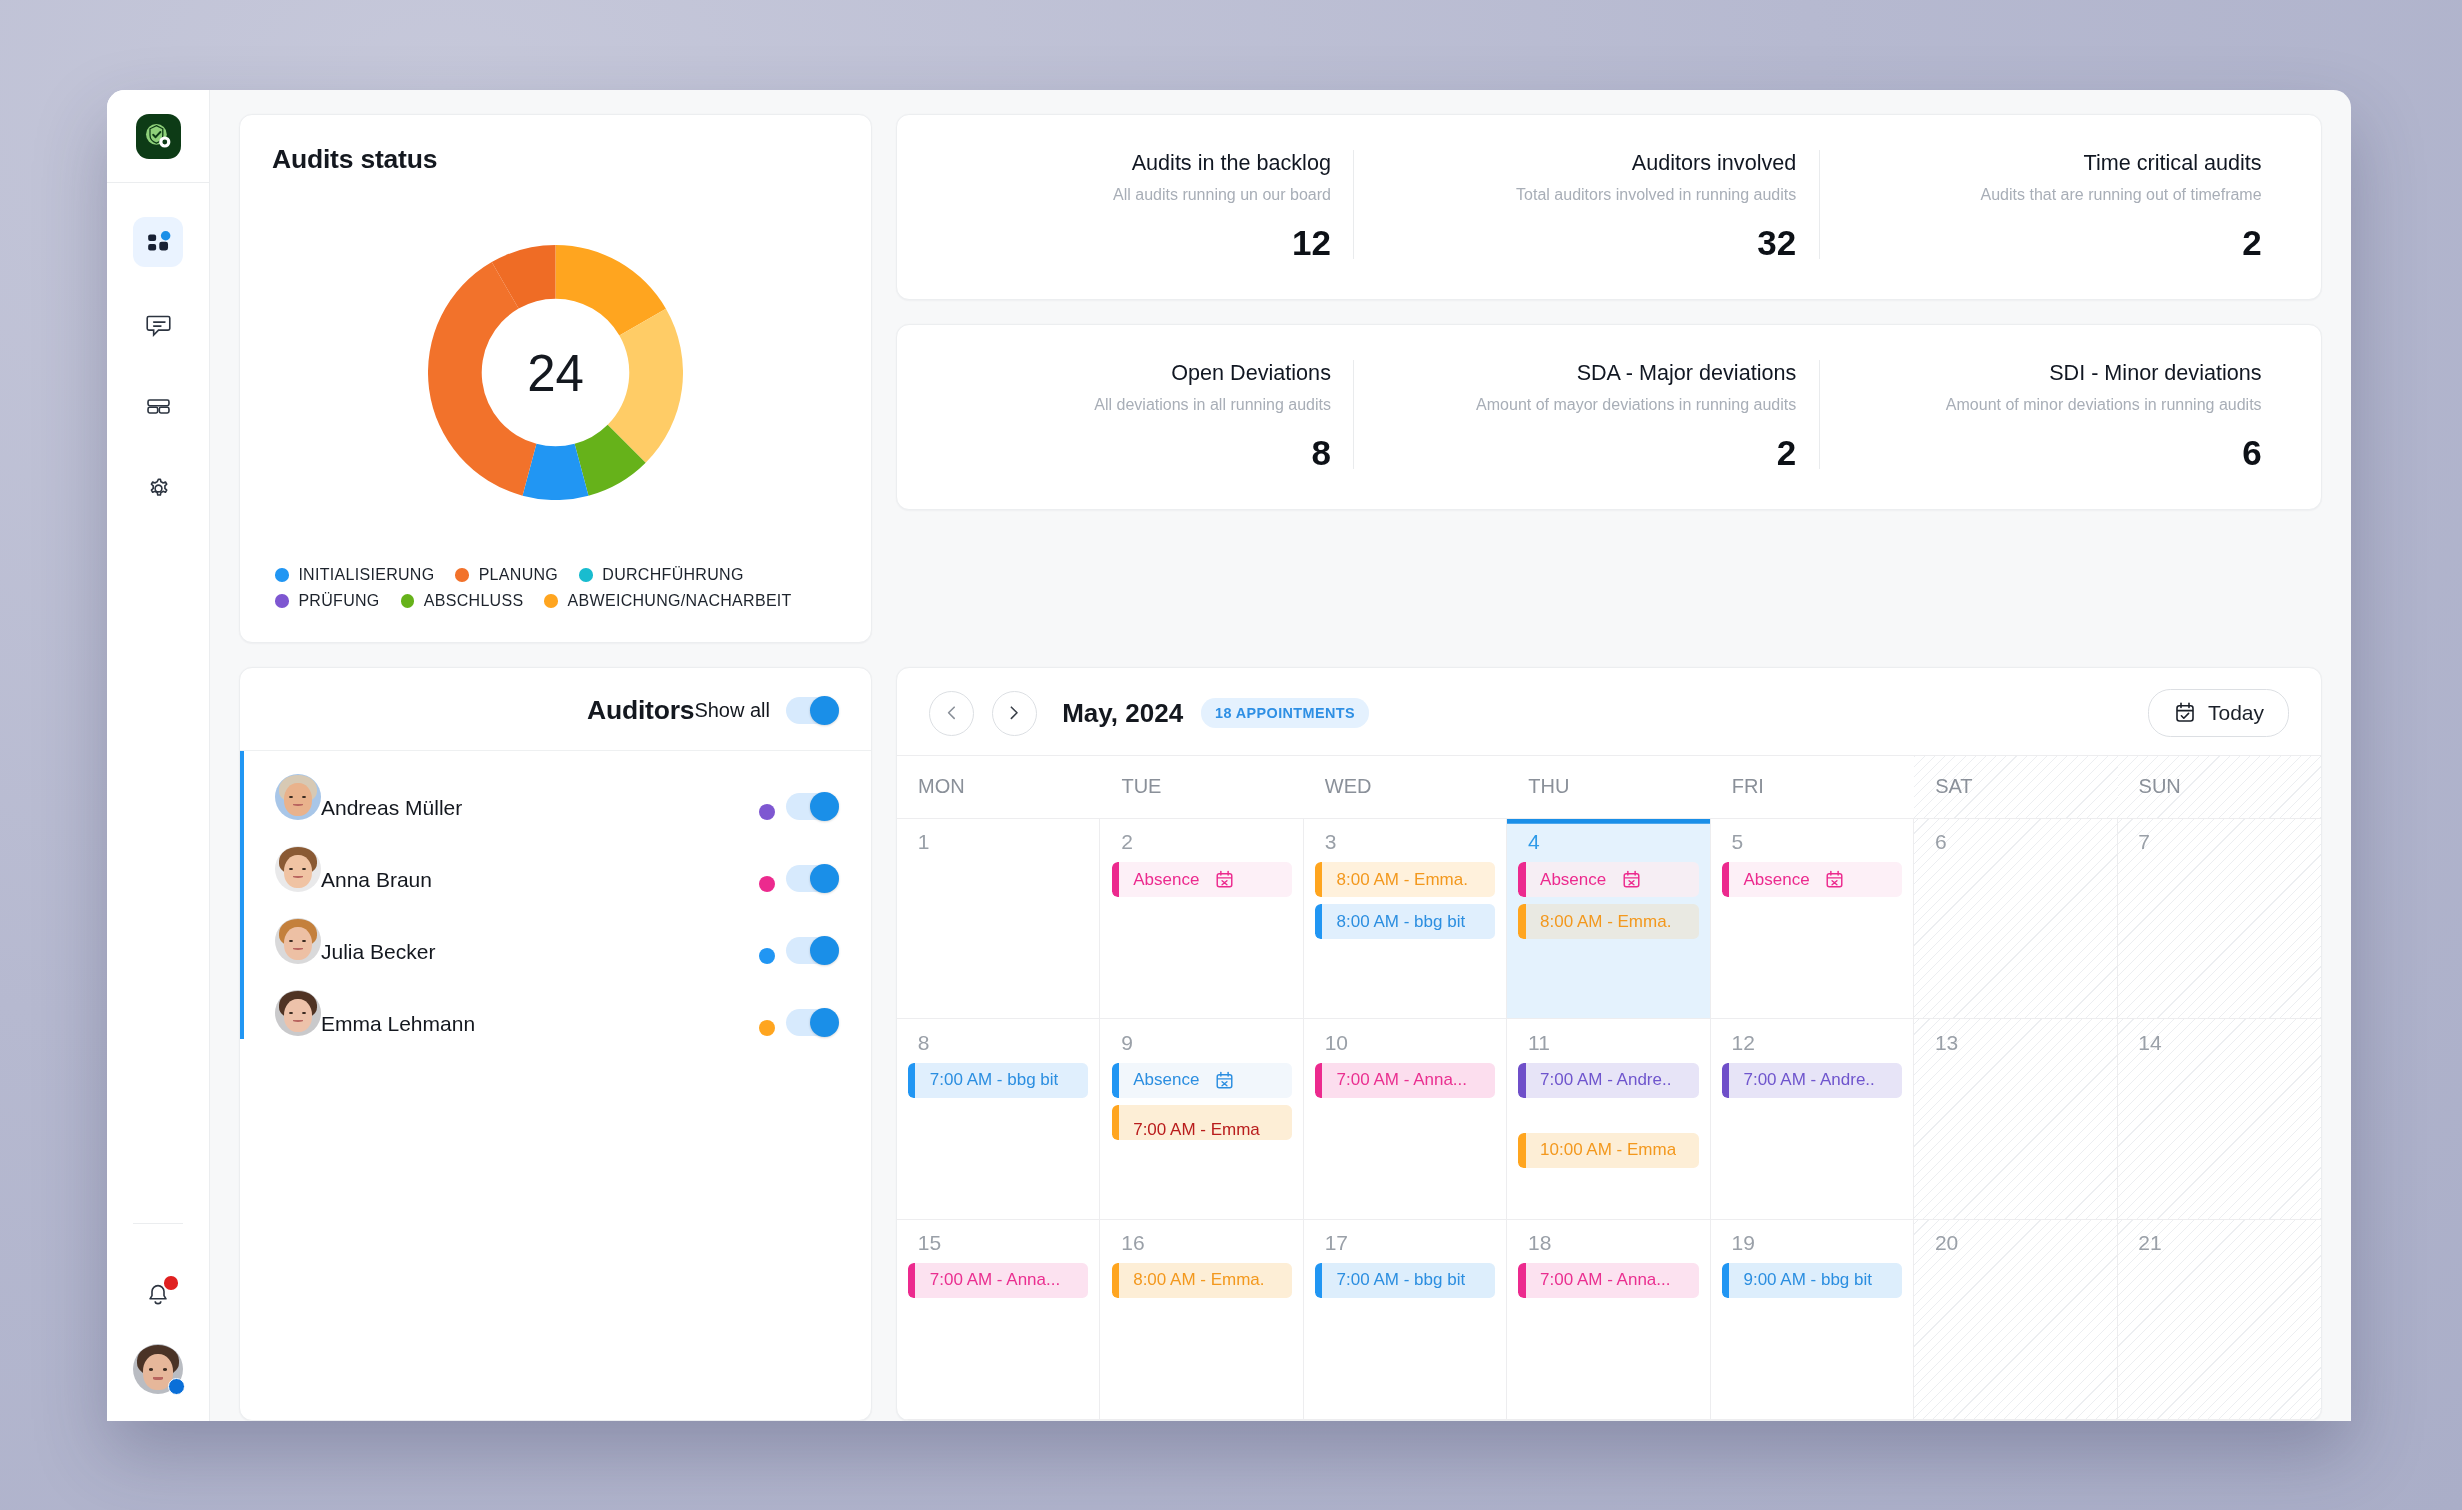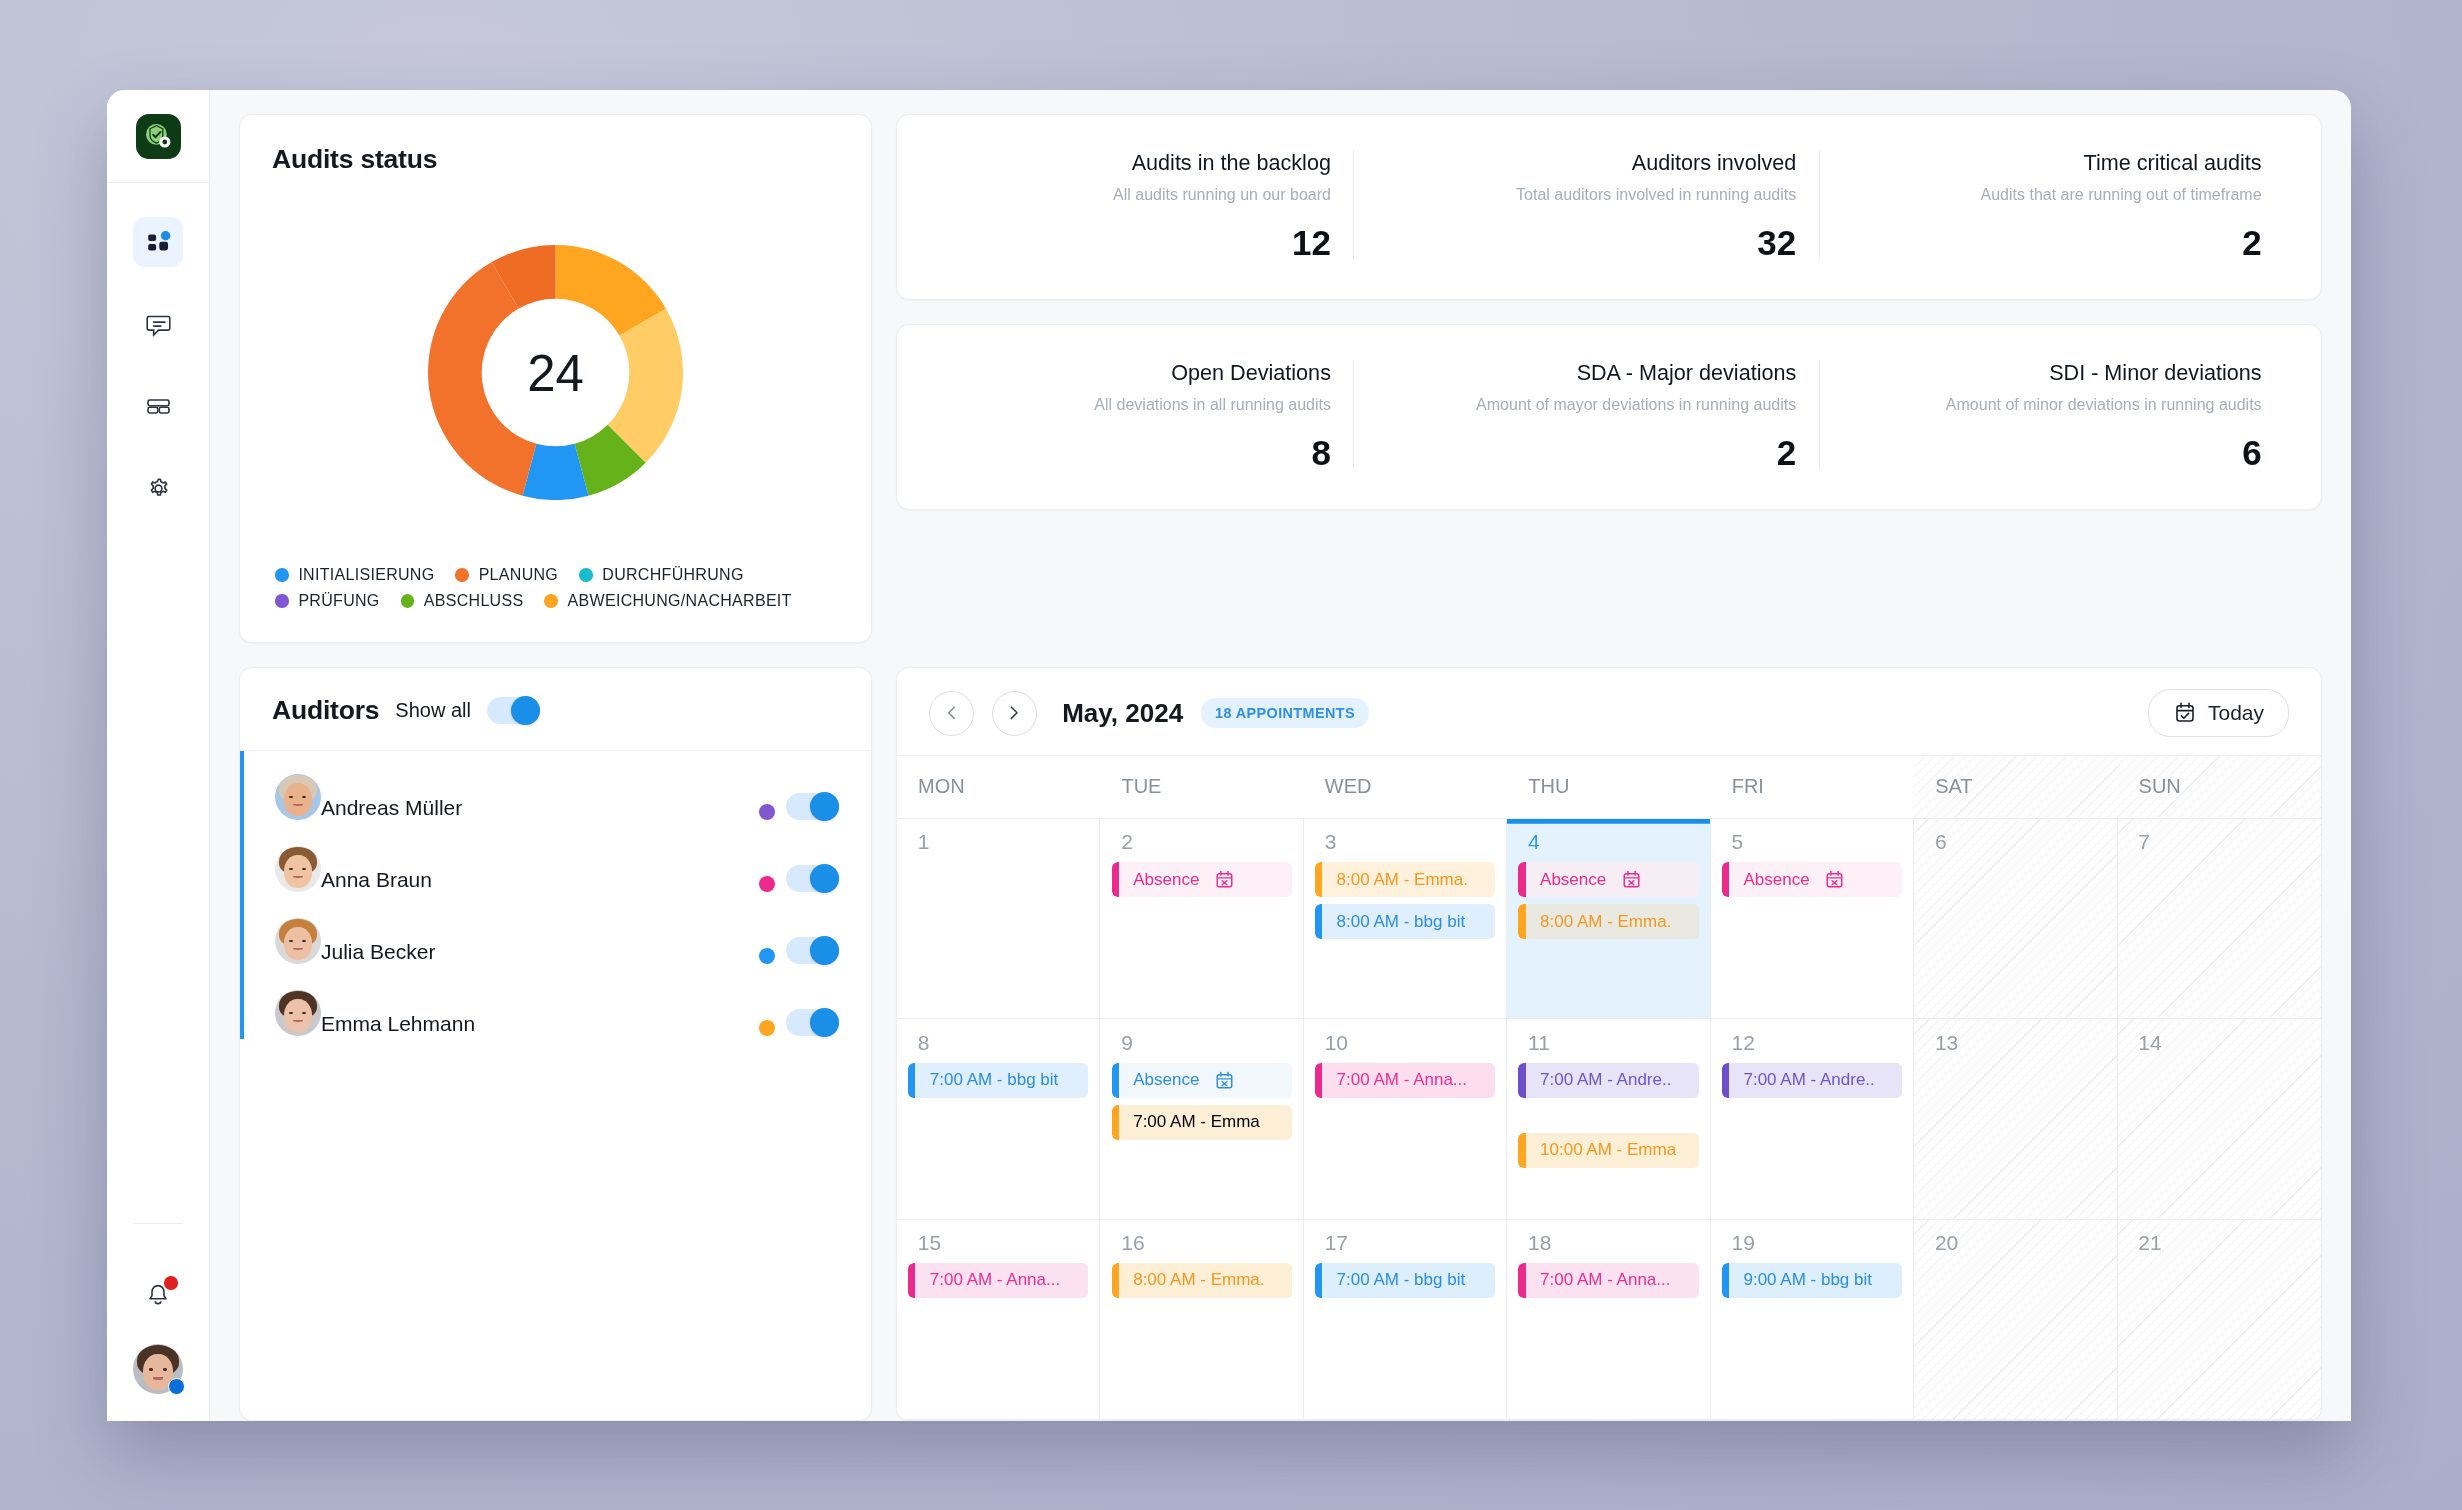--- a/index.html
+++ b/index.html
@@ -96,21 +96,21 @@
   .kpi + .kpi{ border-left:0.8px solid #e9ebed; padding-left:45px;}
   .kpi-h{ font-size:21.6px; font-weight:400; color:#111722; }
   .kpi-s{ font-size:16px; color:#a8aeb7; margin-top:9.6px;}
   .kpi-v{ font-size:35px; font-weight:700; color:#0d1117; margin-top:19px;}
 
   
   .row-bottom{ display:flex; gap:24px; flex:1; min-height:0;}
 
   
   .auditors{ width:633px; flex:0 0 633px; display:flex; flex-direction:column; overflow:hidden;}
-  .auditors-head{ padding:27px 32px 24px; display:flex; align-items:center; justify-content:flex-start; border-bottom:0.8px solid #eef0f1;gap:16px;}
+  .auditors-head{ padding:27px 32px 24px; display:flex; align-items:center; justify-content:flex-end; border-bottom:0.8px solid #eef0f1;}
   .show-all{ display:flex; align-items:center; gap:16px; font-size:20px; color:#14181f;}
   .toggle{ width:53px;height:27px;border-radius:13.6px;background:#d7eafd; position:relative; cursor:pointer; flex:0 0 53px;}
   .toggle .knob{ position:absolute; right:0; top:-0.8px; width:29px;height:29px;border-radius:50%;background:#1a8fe8; box-shadow:0 0.8px 2.4px rgba(0,0,0,.18);}
   .auditor-list{ position:relative; padding:9.6px 0 0 0;}
   .auditor-list::before{ content:""; position:absolute; left:0; top:0; bottom:9.6px; width:4px; background:#2196f3; }
   .auditor-row{ display:flex; align-items:flex-end; padding:13px 32px 13px 35px; }
   .auditor-name{ font-size:21px; color:#14181f; flex:1;}
   .a-color{ width:16px;height:16px;border-radius:50%; flex:0 0 16px; margin-right:11.2px;}
 
   
@@ -504,21 +504,21 @@
                     <span class="abs-icon">
             <svg width="21" height="21" viewBox="0 0 26 26">
               <rect x="4" y="6" width="18" height="16" rx="2.5" fill="none" stroke="#2b8ee0" stroke-width="1.8"></rect>
               <line x1="4" y1="11" x2="22" y2="11" stroke="#2b8ee0" stroke-width="1.8"></line>
               <line x1="8.5" y1="3" x2="8.5" y2="7.5" stroke="#2b8ee0" stroke-width="1.8" stroke-linecap="round"></line>
               <line x1="17.5" y1="3" x2="17.5" y2="7.5" stroke="#2b8ee0" stroke-width="1.8" stroke-linecap="round"></line>
               <path d="M10 14.5 L16 19.5 M16 14.5 L10 19.5" stroke="#2b8ee0" stroke-width="1.8" stroke-linecap="round"></path>
             </svg>
                     </span>
                   </div>
-                  <div class="ev" style="background: rgb(253, 238, 214); color: #000000;">
+                  <div class="ev" style="background: rgb(253, 238, 214); color: #b91c1c; align-items: flex-end;">
                     <span class="bar" style="background:#ffa51f"></span>
                     <span class="lbl">7:00 AM - Emma</span>
                   </div>
                 </div>
                 <div class="day">
                   <div class="daynum">10</div>
                   <div class="ev" style="background: rgb(252, 222, 238); color: rgb(234, 47, 144);">
                     <span class="bar" style="background:#ec2a8e"></span>
                     <span class="lbl">7:00 AM - Anna...</span>
                   </div>

